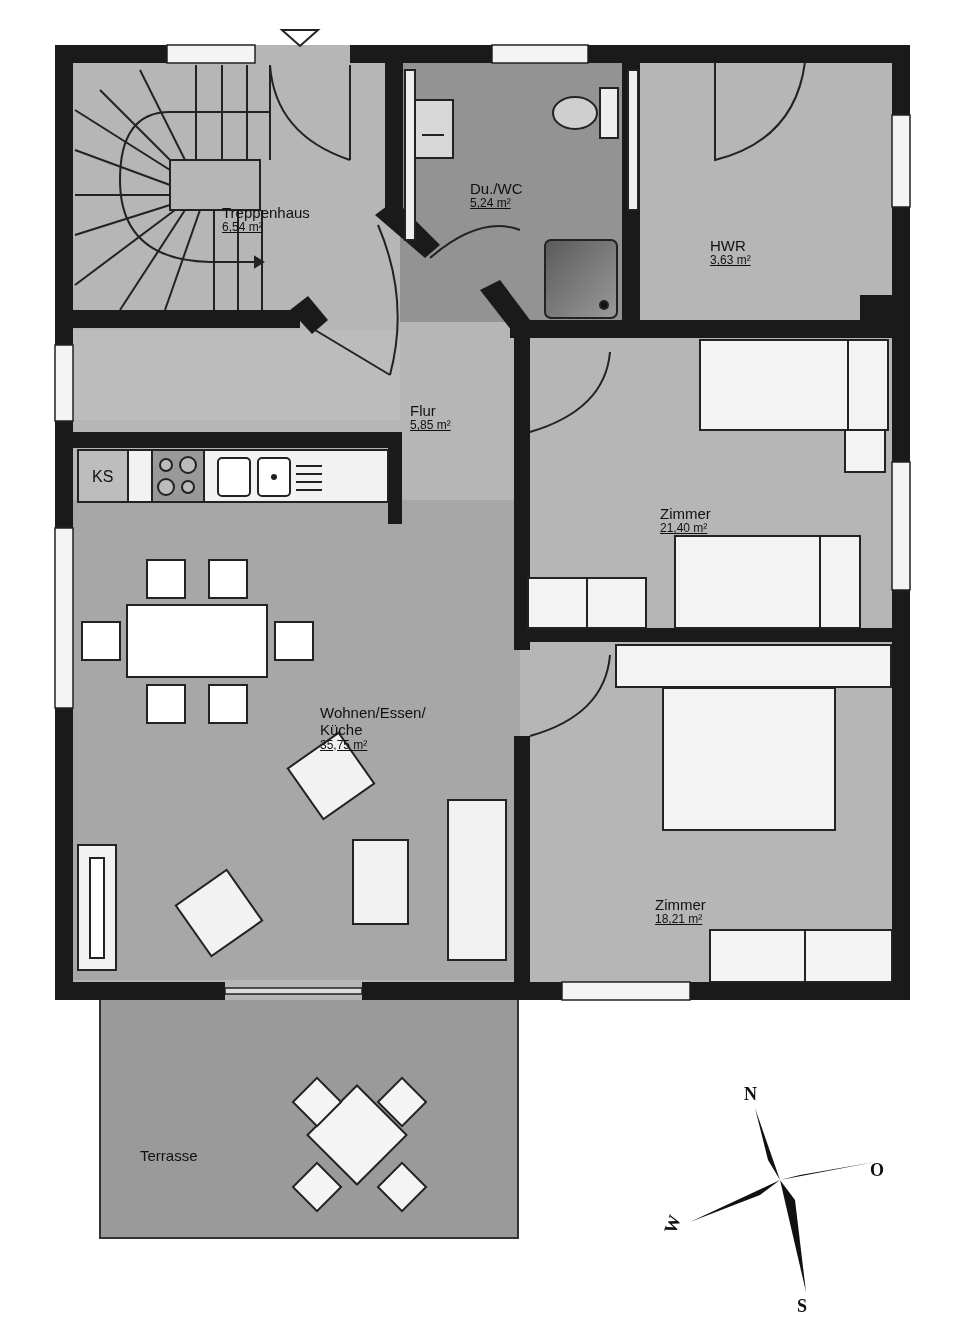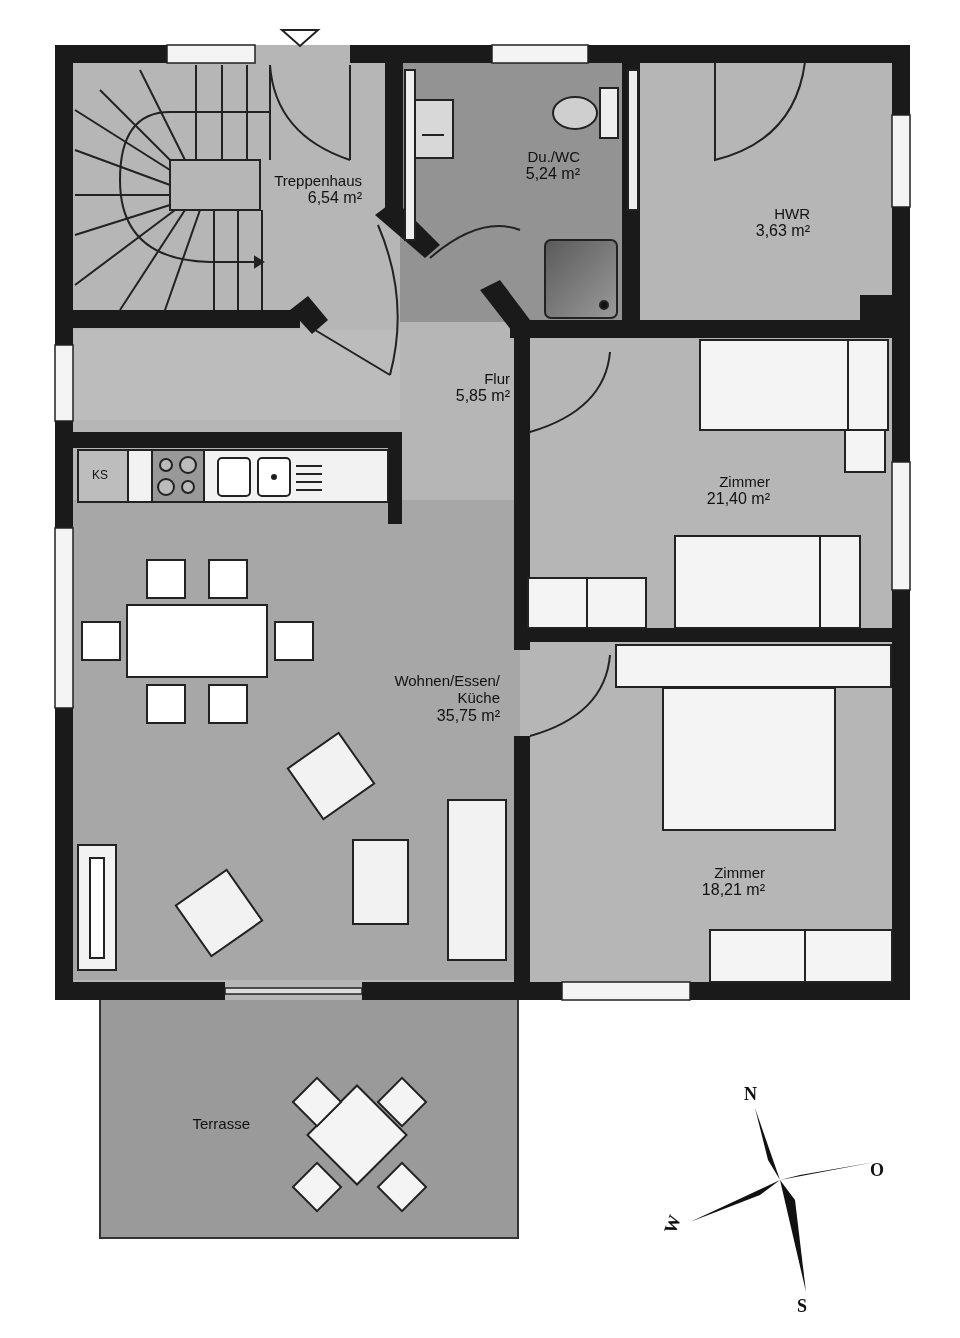--- a/index.html
+++ b/index.html
@@ -1,23 +1,23 @@
 <!DOCTYPE html>
 <html><head>
   <meta charset="utf-8">
   <style>
     html, body { margin: 0; padding: 0; background: #ffffff; }
     body { width: 960px; height: 1338px; position: relative; overflow: hidden;
            font-family: "Liberation Sans", sans-serif; }
     #plan { position: absolute; left: 0; top: 0; }
-    .room-label { position: absolute; text-align: right; color: #111;
-                  font-family: "Liberation Sans", sans-serif; line-height: 1.15; }
+    .room-label { position: absolute; text-align: left; color: #111;
+                  font-family: "Liberation Sans", sans-serif; line-height: 1.15; margin-top: 32px; }
     .room-name { font-size: 15px; display: block; }
-    .room-area { font-size: 16px; display: block; }
-    .ks-label { position: absolute; font-size: 12px; color: #111; }
+    .room-area { font-size: 12px; display: block; text-decoration: underline; }
+    .ks-label { position: absolute; font-size: 16px; color: #111; }
     .compass-letter { position: absolute; font-family: "Liberation Serif", serif;
                       font-weight: bold; font-size: 18px; color: #111; }
   </style>
 </head>
 <body>
 
 <svg id="plan" width="960" height="1338" viewBox="0 0 960 1338" xmlns="http://www.w3.org/2000/svg">
   <defs>
     <linearGradient id="shower" x1="0" y1="0" x2="1" y2="1">
       <stop offset="0" stop-color="#5a5a5a"></stop>

